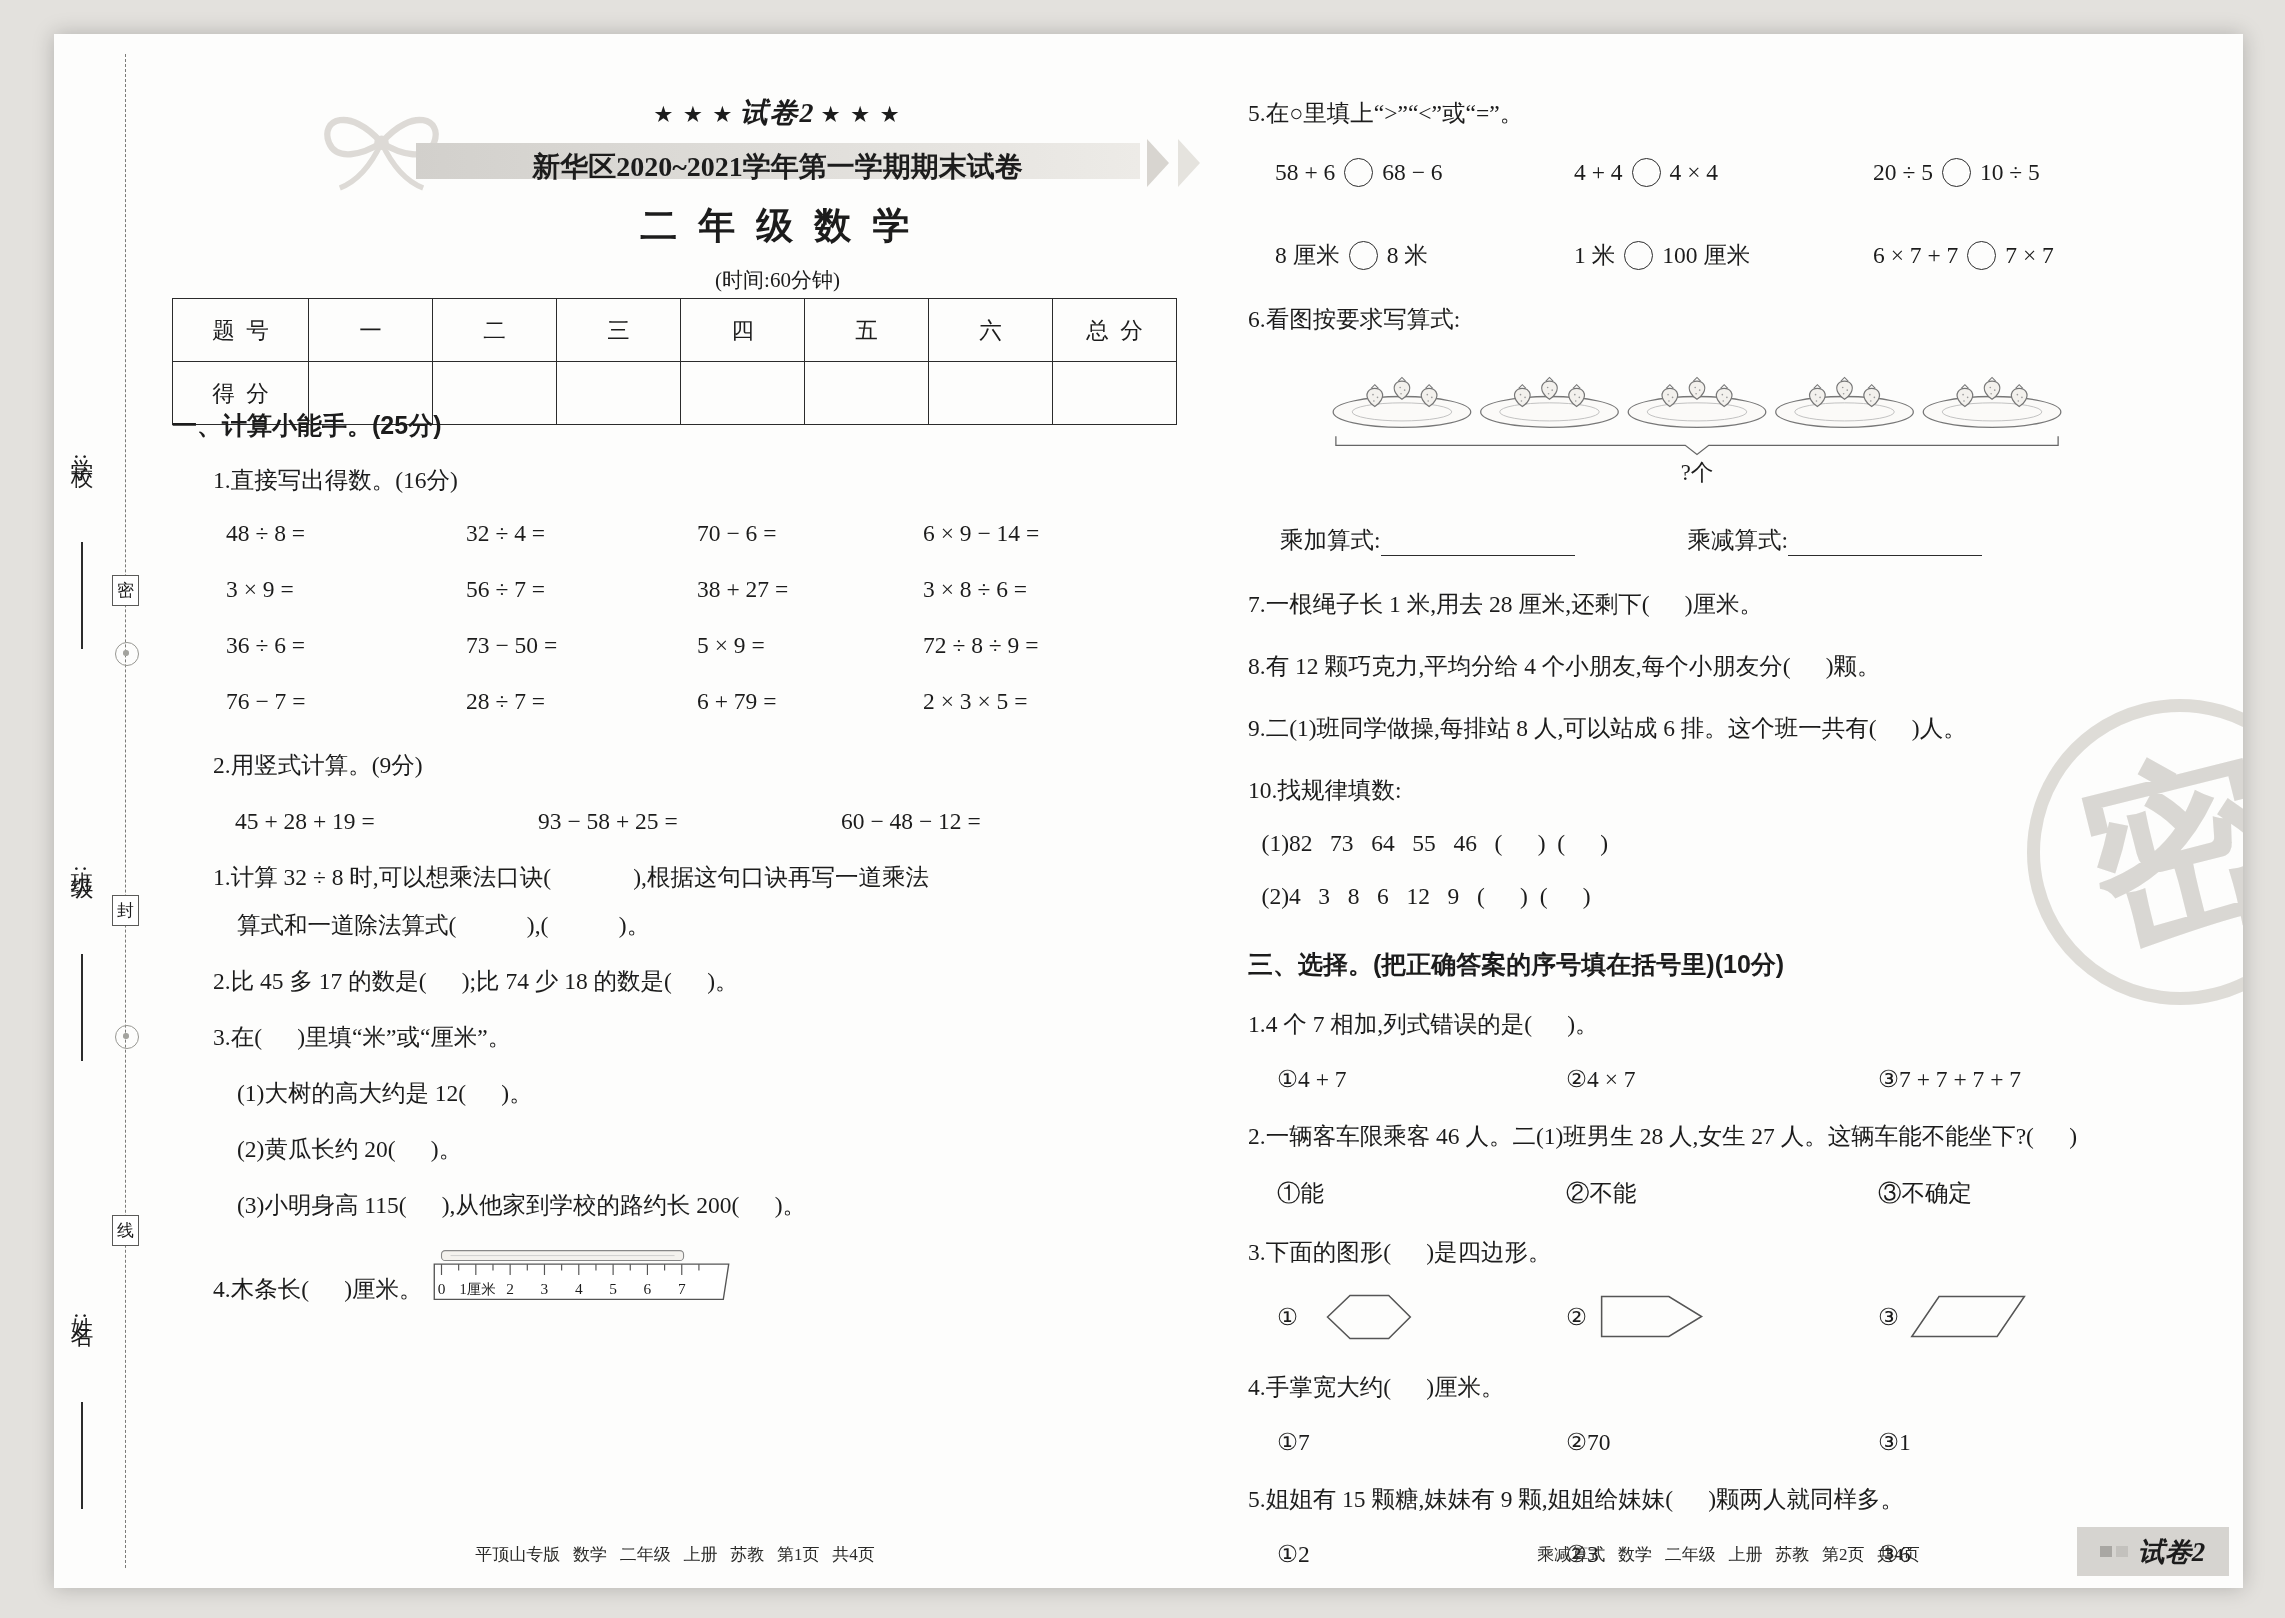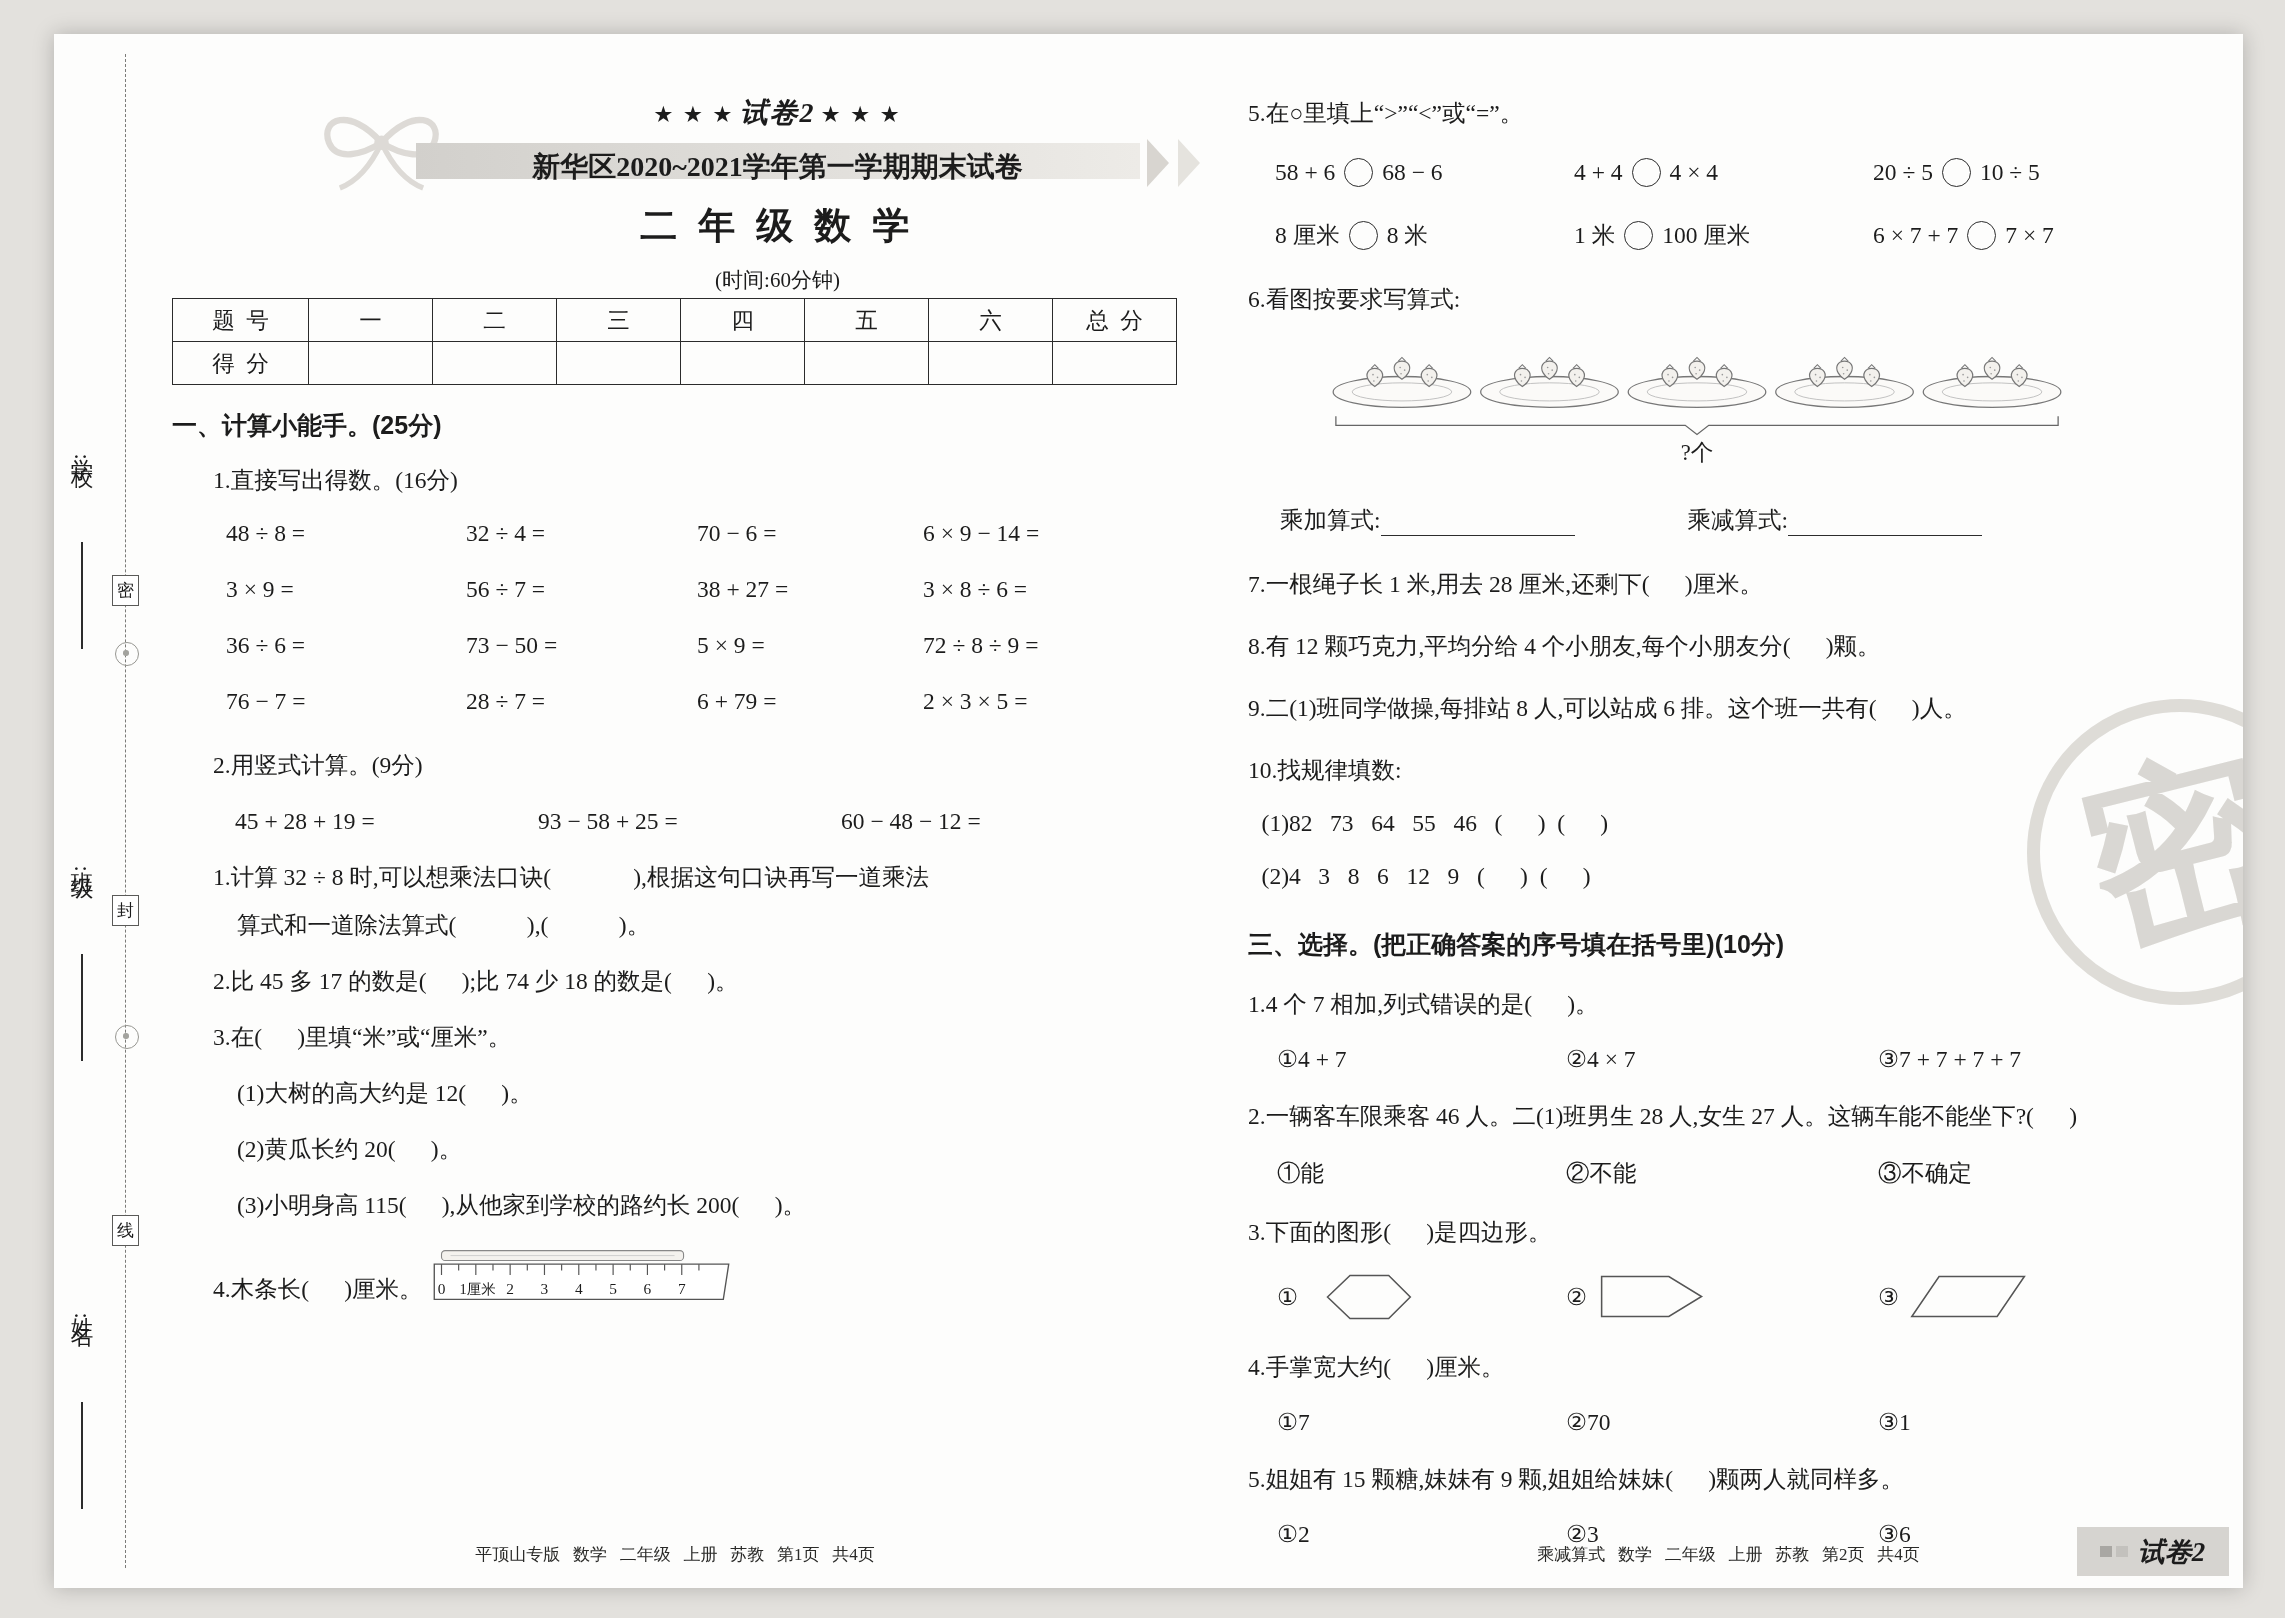--- a/index.html
+++ b/index.html
@@ -33,36 +33,36 @@
   .hdr-strip{margin:11px auto 0;width:724px;height:36px;line-height:47px;font-size:28px;font-weight:bold;
              background:linear-gradient(90deg,#d2d0cc,#edebe7);}
   .hdr-subject{margin-top:22px;font-size:37px;font-weight:bold;letter-spacing:5.4px;}
   .hdr-time{margin-top:15px;font-size:21px;}
   .chev{position:absolute;width:0;height:0;border-top:24.4px solid transparent;border-bottom:24.4px solid transparent;}
   .chev1{left:1093px;top:105px;border-left:22.6px solid #d8d5d0;}
   .chev2{left:1124px;top:105px;border-left:22.6px solid #e5e3de;}
 
   
   .score-table{position:absolute;left:118px;top:264px;border-collapse:collapse;table-layout:fixed;}
-  .score-table td{border:1.8px solid #2b2b2b;height:42px;text-align:center;font-size:22.6px;padding:0;}
+  .score-table td{border:1.8px solid #2b2b2b;height:42px;text-align:center;font-size:22.6px;padding:10px;}
 
   
   .col-left{position:absolute;left:118px;top:375px;width:1006px;font-size:23.5px;}
   .col-right{position:absolute;left:1194px;top:63px;width:961px;font-size:23.5px;}
   .sec-title{font-size:25px;font-weight:bold;font-family:"Liberation Sans","DejaVu Sans",sans-serif;}
   .q-label{margin:22px 0 0 41px;}
   .calc-grid{display:grid;grid-template-columns:240px 231px 226px auto;row-gap:29px;margin:23.5px 0 0 54px;}
   .vert-grid{display:grid;grid-template-columns:303px 303px auto;margin:27px 0 0 63px;}
   .sec2-title{margin-top:125px;}
   .fill-line{margin:28px 0 0 41px;line-height:28px;}
   .fill-line.indent{margin-left:65px;}
   .ruler-row{display:flex;align-items:flex-end;}
 
   
-  .cmp-grid{display:grid;grid-template-columns:299px 299px auto;row-gap:32px;margin:29px 0 0 27px;align-items:center;}
+  .cmp-grid{display:grid;grid-template-columns:299px 299px auto;row-gap:52px;margin:29px 0 0 27px;align-items:center;}
   .cmp-cell{display:flex;align-items:center;gap:9px;}
   .cmp-circle{width:27px;height:27px;border:1.5px solid #2c2c2c;border-radius:50%;flex:none;display:inline-block;}
   .q-line{margin-top:34px;line-height:28px;}
   .plates-wrap{margin:11px 0 0 77px;width:744px;}
   .mul-row{display:flex;gap:113px;margin:31px 0 0 32px;align-items:flex-end;}
   .mul-item{display:flex;align-items:flex-end;}
   .uline{display:inline-block;width:194px;height:22px;border-bottom:1.4px solid #2c2c2c;}
   .opt-row{display:grid;grid-template-columns:289px 312px auto;margin:27px 0 0 29px;}
   .shape-row{display:grid;grid-template-columns:289px 312px auto;margin:23.5px 0 0 29px;align-items:center;}
   .shape-item{display:flex;align-items:center;gap:11px;}

